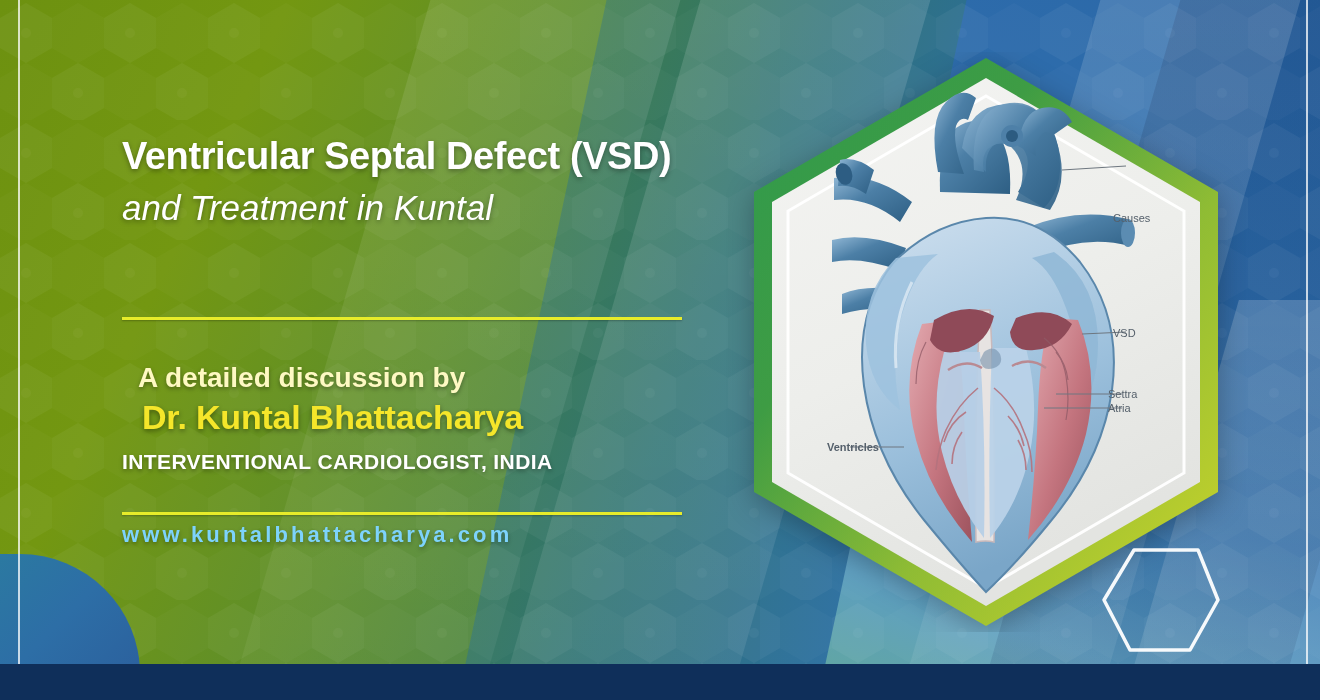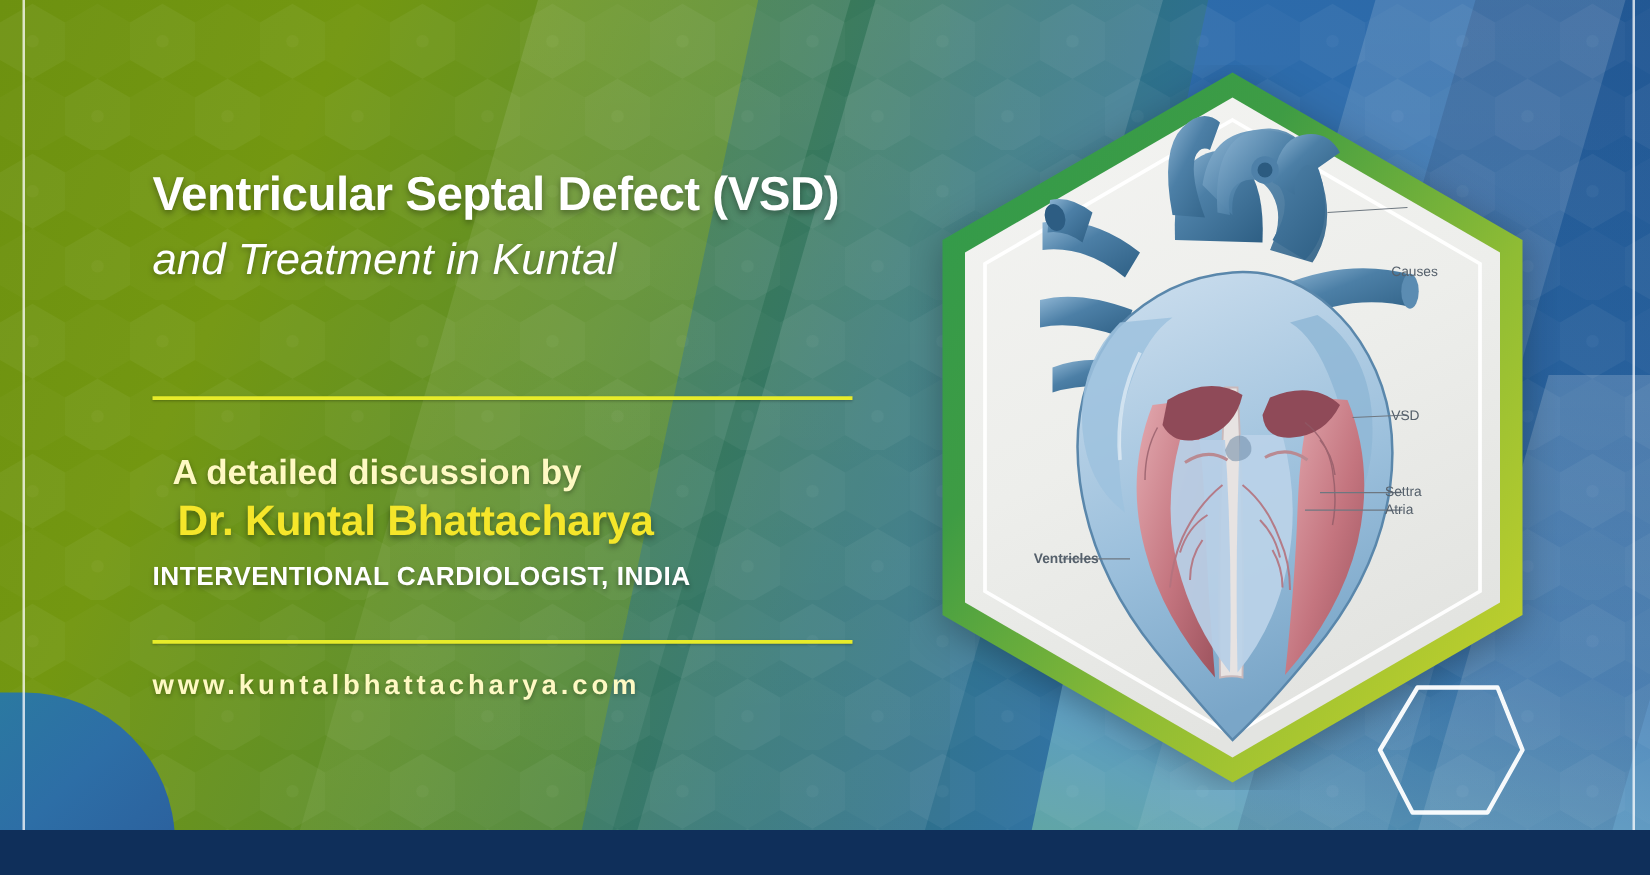--- a/index.html
+++ b/index.html
@@ -84,22 +84,22 @@
     position:absolute;top:398px;left:0;
     font-size:34px;font-weight:bold;color:#f5e62a;letter-spacing:-0.2px;
     text-shadow:0 2px 5px rgba(0,0,0,.4);white-space:nowrap;margin-left:20px;
   }
   .credentials{
     position:absolute;top:450px;left:0;
     font-size:21px;font-weight:bold;color:#ffffff;letter-spacing:.4px;
     text-shadow:0 2px 4px rgba(0,0,0,.35);white-space:nowrap;
   }
   .website{
-    position:absolute;top:535px;left:0;
-    font-size:22px;font-weight:bold;color:#fef9c3;letter-spacing:3.1px;
+    position:absolute;top:522px;left:0;
+    font-size:22px;font-weight:bold;color:#7dd3fc;letter-spacing:3.1px;
     text-shadow:0 2px 4px rgba(0,0,0,.3);white-space:nowrap;
   }
 
   
   .hex-panel{position:absolute;left:726px;top:52px;width:520px;height:580px;}
   .hex-ring,.hex-card{position:absolute;inset:0;}
   .label{
     position:absolute;font-size:11px;color:#55606b;
     font-family:"Liberation Sans", sans-serif;white-space:nowrap;
   }

